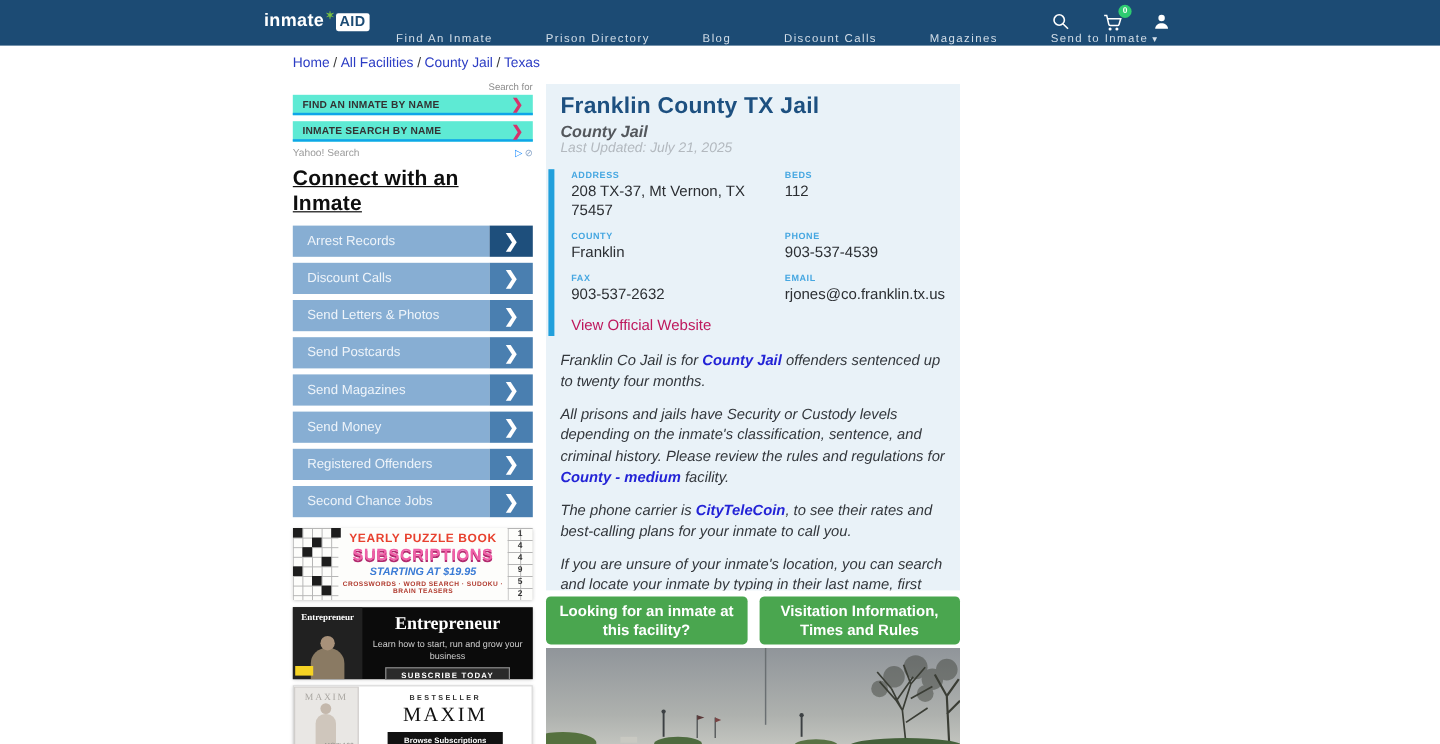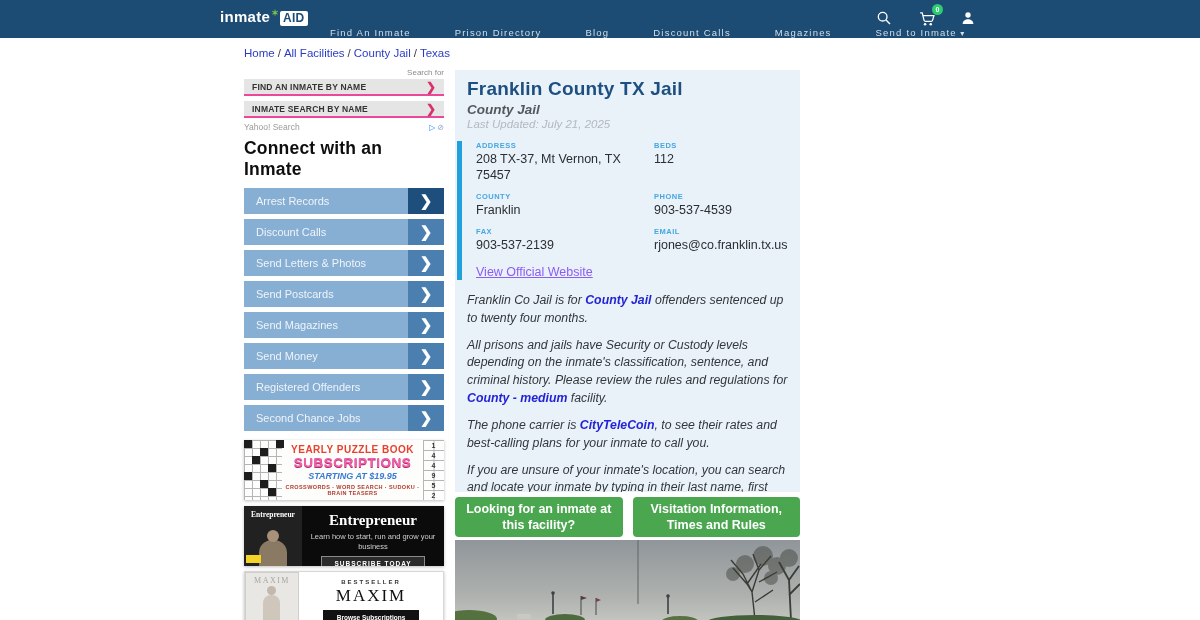--- a/index.html
+++ b/index.html
@@ -20,28 +20,28 @@
 
   
   .breadcrumb { position:absolute; left:244px; top:47px; font-size:11.5px; }
   .crumb { color:#2b3cc4; text-decoration:none; cursor:pointer; }
   .crumb-sep { color:#3a3a3a; margin:0 3px; }
 
   
   .sidebar { position:absolute; left:244px; top:68px; width:200px; }
   .search-ad { width:200px; }
   .search-for { text-align:right; font-size:8px; color:#8b8b8b; margin-bottom:2px; }
-  .ad-link { display:flex; align-items:center; justify-content:space-between; height:17px; background:#e5e5e5; border-bottom:2px solid #ec4899; padding:0 8px; margin-bottom:5px; cursor:pointer; text-decoration:none; }
+  .ad-link { display:flex; align-items:center; justify-content:space-between; height:17px; background:#5eead4; border-bottom:2px solid #0ea5e9; padding:0 8px; margin-bottom:5px; cursor:pointer; text-decoration:none; }
   .ad-link-label { font-size:8.5px; font-weight:bold; color:#333; letter-spacing:.2px; }
   .ad-chev { color:#d6336c; font-size:12px; font-weight:bold; }
   .ad-footer { display:flex; justify-content:space-between; align-items:center; font-size:8.5px; color:#9a9a9a; margin-top:-1px; }
   .adc { color:#1a8cff; font-size:8px; cursor:pointer; }
   .adc2 { color:#8aa6c9; font-size:8px; margin-left:2px; cursor:pointer; }
 
-  .connect-heading { margin-top:6px; font-size:17.5px; font-weight:bold; color:#0e0e0e; letter-spacing:.2px; }
+  .connect-heading { margin-top:6px; font-size:17.5px; font-weight:bold; color:#0e0e0e; text-decoration:underline; letter-spacing:.2px; }
 
   .side-btns { margin-top:8px; }
   .side-btn { display:flex; height:26px; margin-bottom:5px; cursor:pointer; }
   .side-btn-label { flex:1; background:#87aed3; color:#eef4fa; font-size:11px; display:flex; align-items:center; padding-left:12px; }
   .side-btn-chev { width:36px; background:#4a7fb0; color:#fff; font-size:15px; font-weight:bold; display:flex; align-items:center; justify-content:center; }
   .side-btn.first .side-btn-chev { background:#1e4f7c; }
 
   
   .ad-box { position:relative; width:200px; height:60px; margin-top:6px; overflow:hidden; box-shadow:0 1px 3px rgba(0,0,0,.25); cursor:pointer; }
   .ad-puzzle { background:#fdfdfb; margin-top:9px; }
@@ -81,21 +81,21 @@
   .content-box { position:absolute; left:455px; top:70px; width:345px; height:422px; background:#e9f2f8; padding:8px 12px; overflow:hidden; }
   .page-title { font-size:19px; font-weight:bold; color:#1d5080; letter-spacing:.2px; }
   .page-subtitle { font-size:13.5px; font-weight:bold; font-style:italic; color:#54585d; margin-top:2px; }
   .last-updated { font-size:11.5px; font-style:italic; color:#b3b9bf; margin-top:1px; }
 
   .info { margin-left:-10px; margin-top:11px; border-left:5px solid #21a0dc; padding-left:14px; }
   .info-grid { display:grid; grid-template-columns:170px 1fr; column-gap:8px; }
   .cell { margin-bottom:9px; }
   .cell-label { font-size:7.5px; font-weight:bold; color:#46a7e1; letter-spacing:.5px; }
   .cell-value { font-size:12.5px; color:#2b2e32; line-height:1.28; margin-top:1px; }
-  .site-link { display:inline-block; font-size:12.5px; color:#8b5cf6; text-decoration:underline; margin-top:2px; cursor:pointer; }
+  .site-link { display:inline-block; font-size:12.5px; color:#be185d; margin-top:2px; cursor:pointer; }
 
   .paras { margin-top:12px; }
   .para { font-size:12.3px; font-style:italic; color:#33373c; line-height:1.45; margin-bottom:9px; }
   .body-link { color:#2323d6; font-weight:bold; text-decoration:none; cursor:pointer; }
 
   .cta-row { position:absolute; left:455px; top:497px; width:345px; display:flex; gap:10px; }
   .cta-btn { flex:1; background:#4aa64f; color:#fff; font-size:12.5px; font-weight:bold; text-align:center; border-radius:4px; padding:6px 8px; line-height:1.3; height:40px; display:flex; align-items:center; justify-content:center; cursor:pointer; }
 
   .photo { position:absolute; left:455px; top:540px; width:345px; height:80px; overflow:hidden; }
 </style>
@@ -263,21 +263,21 @@
         <div class="cell">
           <div class="cell-label">COUNTY</div>
           <div class="cell-value">Franklin</div>
         </div>
         <div class="cell">
           <div class="cell-label">PHONE</div>
           <div class="cell-value">903-537-4539</div>
         </div>
         <div class="cell">
           <div class="cell-label">FAX</div>
-          <div class="cell-value">903-537-2139</div>
+          <div class="cell-value">903-537-2632</div>
         </div>
         <div class="cell">
           <div class="cell-label">EMAIL</div>
           <div class="cell-value">rjones@co.franklin.tx.us</div>
         </div>
       </div>
       <a class="site-link">View Official Website</a>
     </div>
 
     <div class="paras" id="paras">

